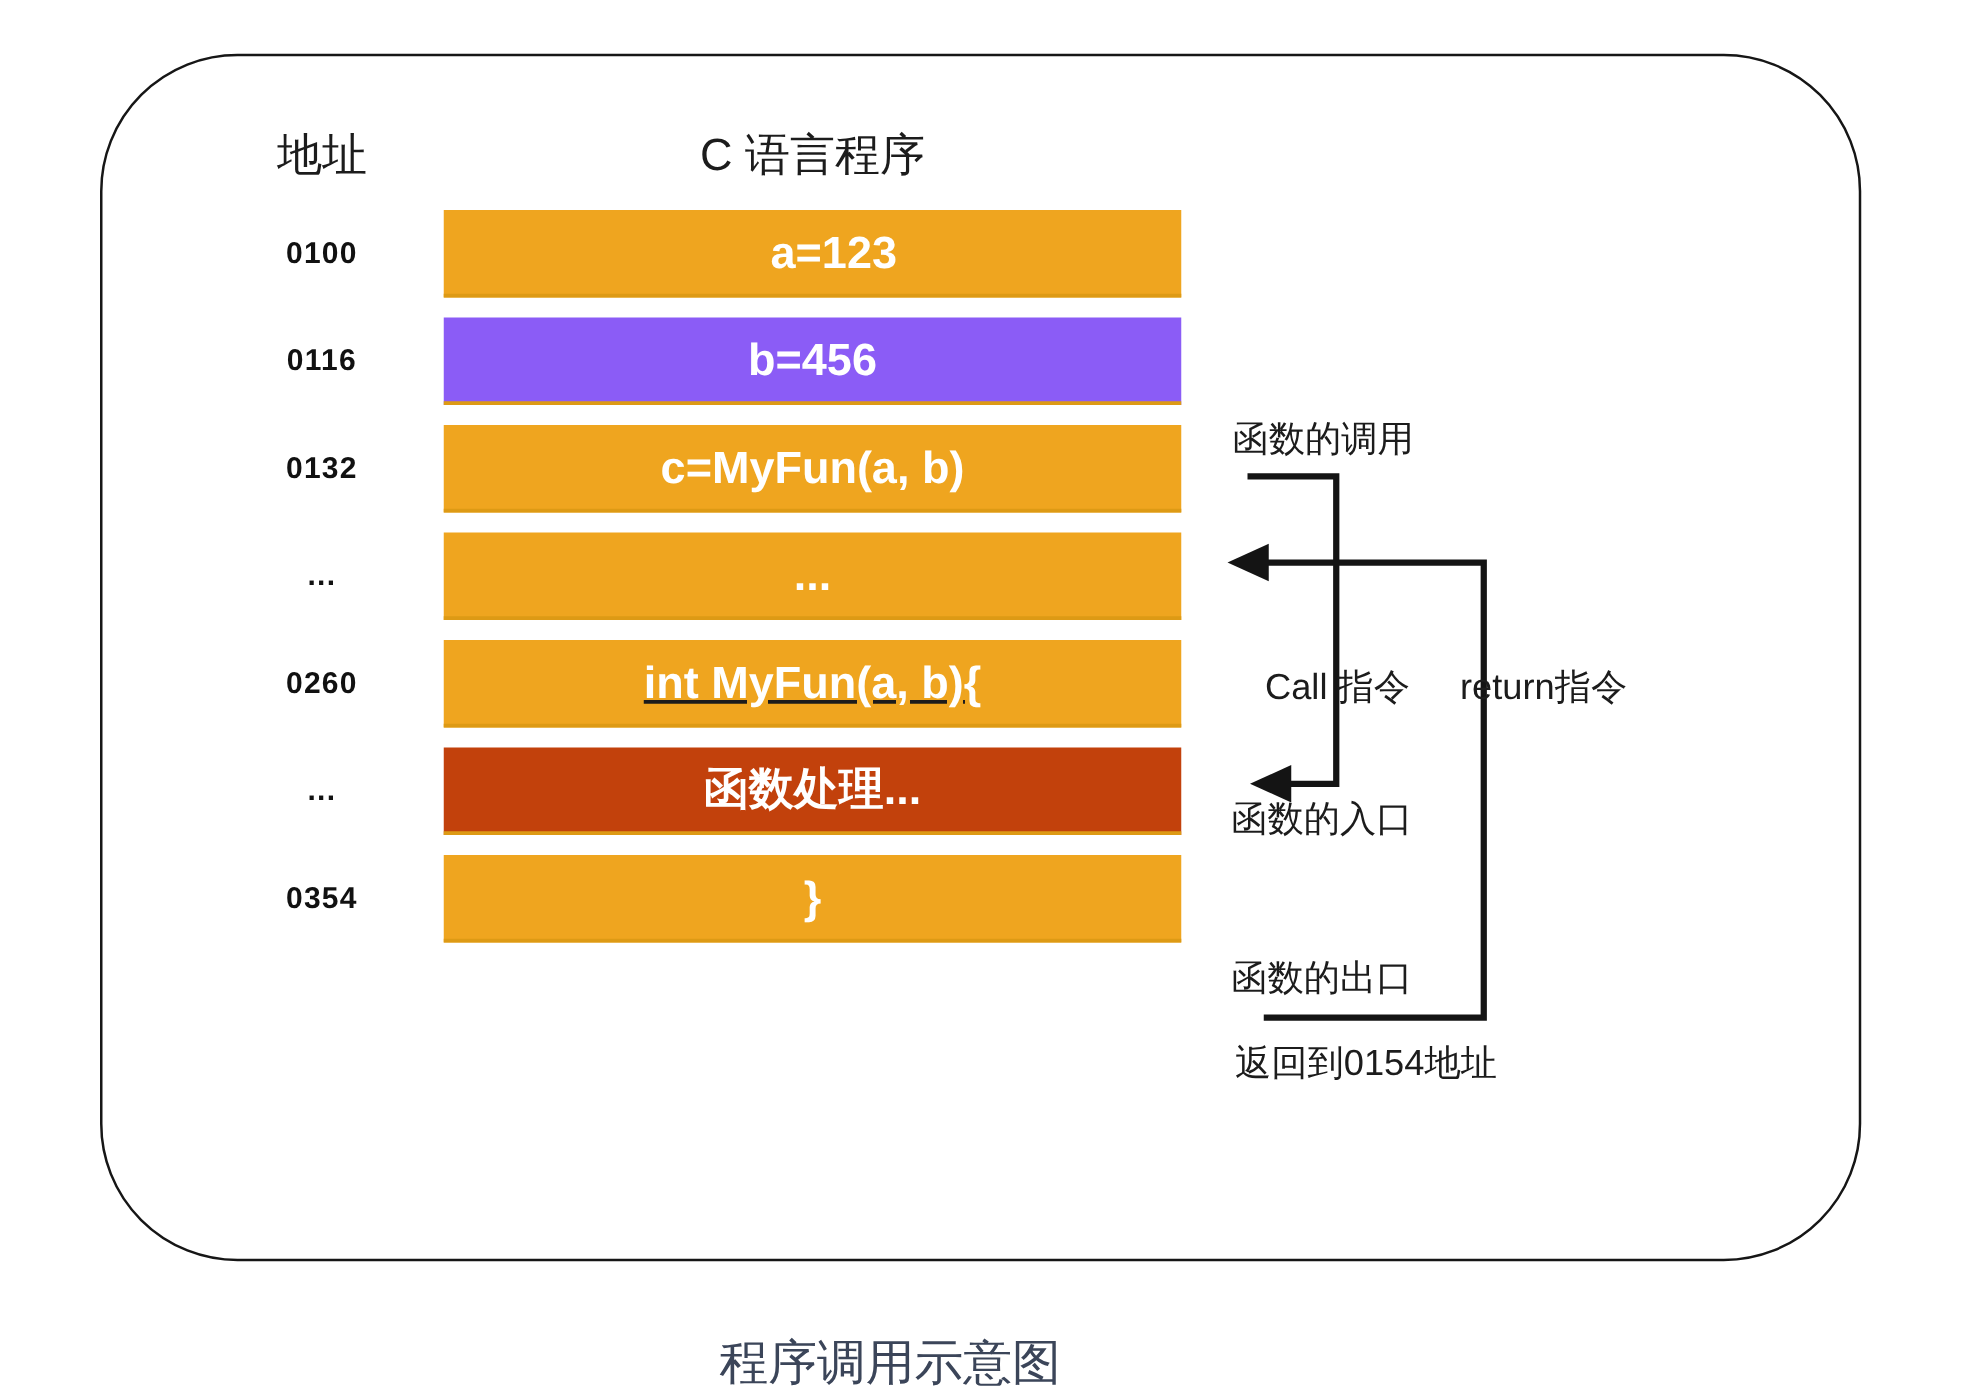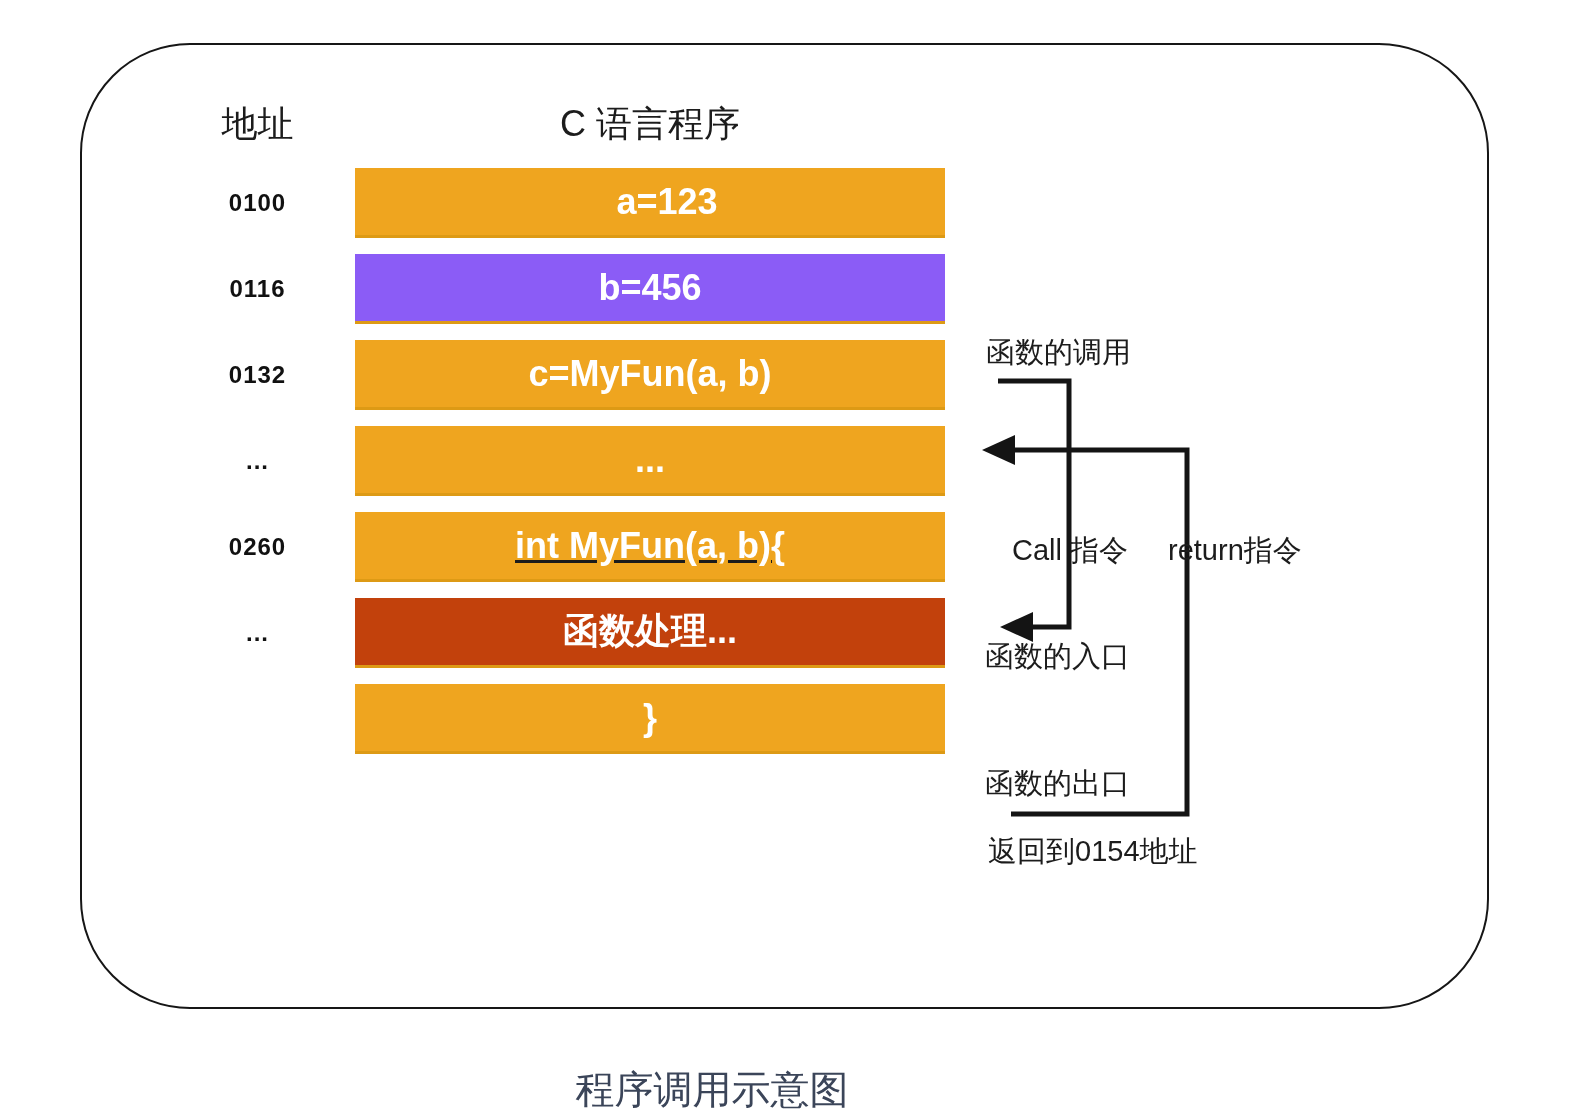--- a/index.html
+++ b/index.html
@@ -92,20 +92,21 @@
           <span style="color: rgb(255, 255, 255);">int MyFun(a, b){</span>
         </div>
     </div>
     <div class="row">
       <div class="addr">...</div>
       <div class="bar" style="background: #c2410c; border-bottom-color: rgb(221, 154, 21);">
           <span style="color: rgb(255, 255, 255);">函数处理...</span>
         </div>
     </div>
     <div class="row">
+      <div class="addr">0354</div>
       <div class="bar" style="background: rgb(239, 165, 31); border-bottom-color: rgb(221, 154, 21);">
           <span style="color: rgb(255, 255, 255);">}</span>
         </div>
     </div>
   </div>
 
   <svg id="arrows" width="1578" height="1118" viewBox="0 0 1578 1118">
 
     <polyline points="998,381 1069,381 1069,627 1030,627" fill="none" stroke="#141414" stroke-width="5"></polyline>
     <polygon points="1000,627 1033,612 1033,642" fill="#141414"></polygon>

